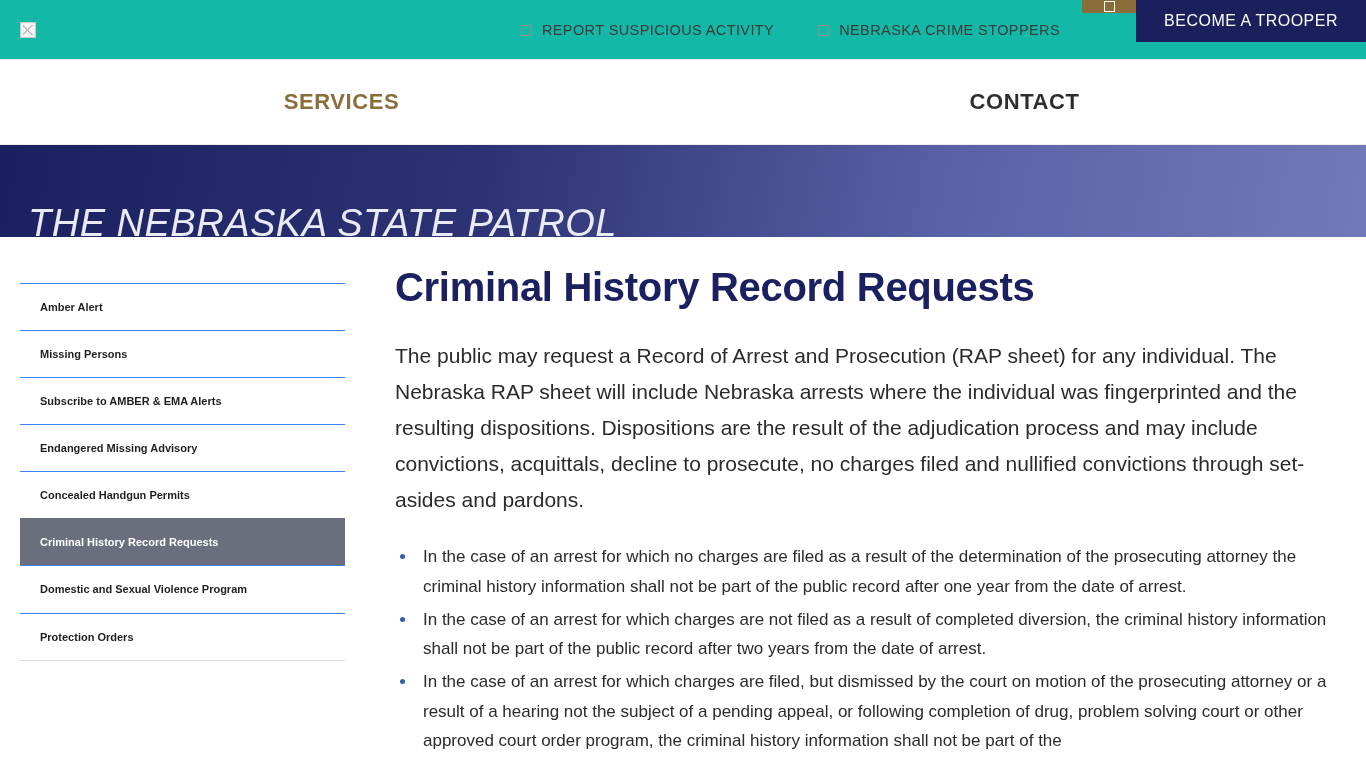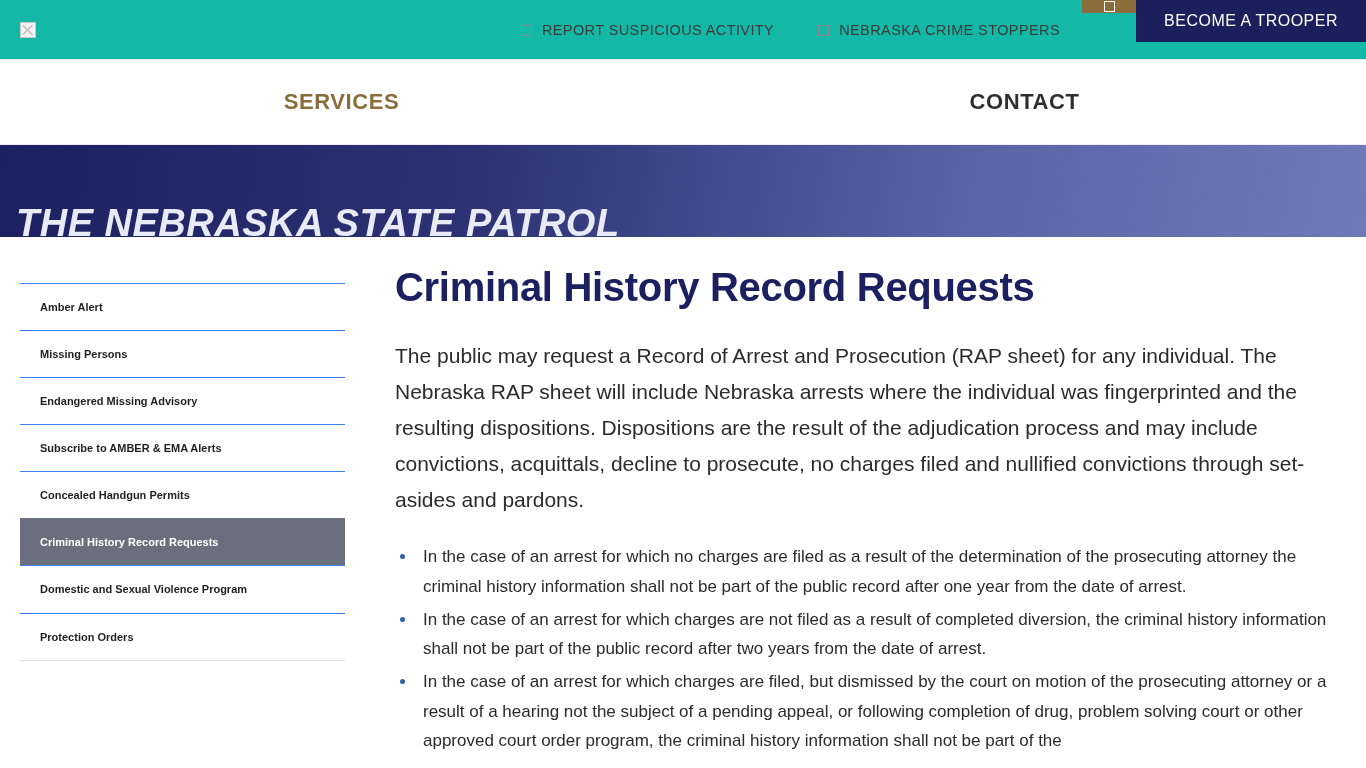--- a/index.html
+++ b/index.html
@@ -110,24 +110,24 @@
 
   
   .hero {
     height: 92px;
     background: linear-gradient(100deg, #1b2060 0%, #2c3273 35%, #5a63a8 70%, #7179b8 100%);
     position: relative;
     overflow: hidden;
   }
   .hero-title {
     position: absolute;
-    left: 16px;
+    left: 28px;
     bottom: -8px;
     font-style: italic;
-    font-weight: bold;
+    font-weight: normal;
     font-size: 38px;
     color: #e8eaf5;
     letter-spacing: 0.5px;
     white-space: nowrap;
   }
 
   
   .page {
     display: flex;
     align-items: flex-start;
@@ -225,22 +225,22 @@
 <div class="hero">
   <div class="hero-title">THE NEBRASKA STATE PATROL</div>
 </div>
 
 <div class="page">
 
   <aside class="sidebar">
     <div class="side-list">
       <a class="side-item" href="#">Amber Alert</a>
       <a class="side-item" href="#">Missing Persons</a>
+      <a class="side-item" href="#">Subscribe to AMBER &amp; EMA Alerts</a>
       <a class="side-item" href="#">Endangered Missing Advisory</a>
-      <a class="side-item" href="#">Subscribe to AMBER &amp; EMA Alerts</a>
       <a class="side-item" href="#">Concealed Handgun Permits</a>
       <a class="side-item current" href="#">Criminal History Record Requests</a>
       <a class="side-item" href="#">Domestic and Sexual Violence Program</a>
       <a class="side-item" href="#">Protection Orders</a>
     </div>
   </aside>
 
   <main class="content">
     <h1 class="title">Criminal History Record Requests</h1>
 

